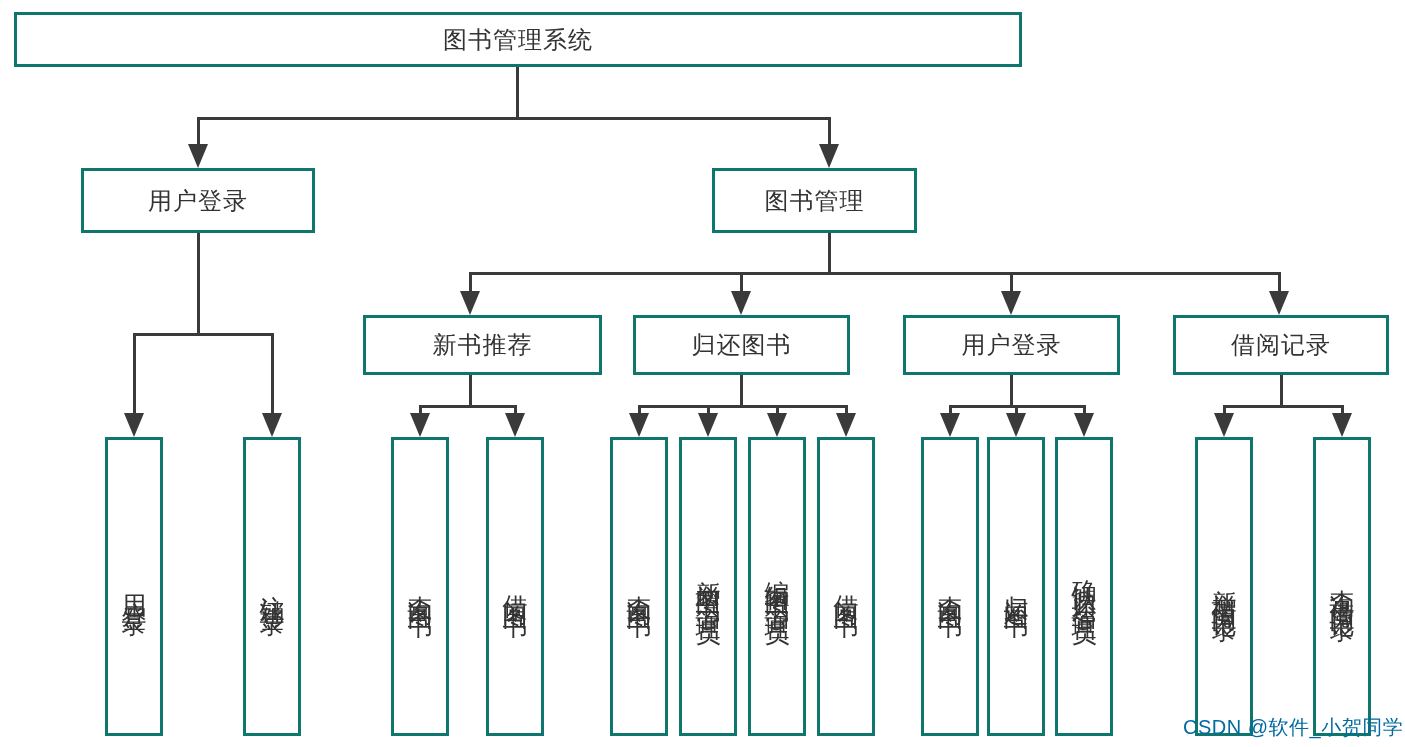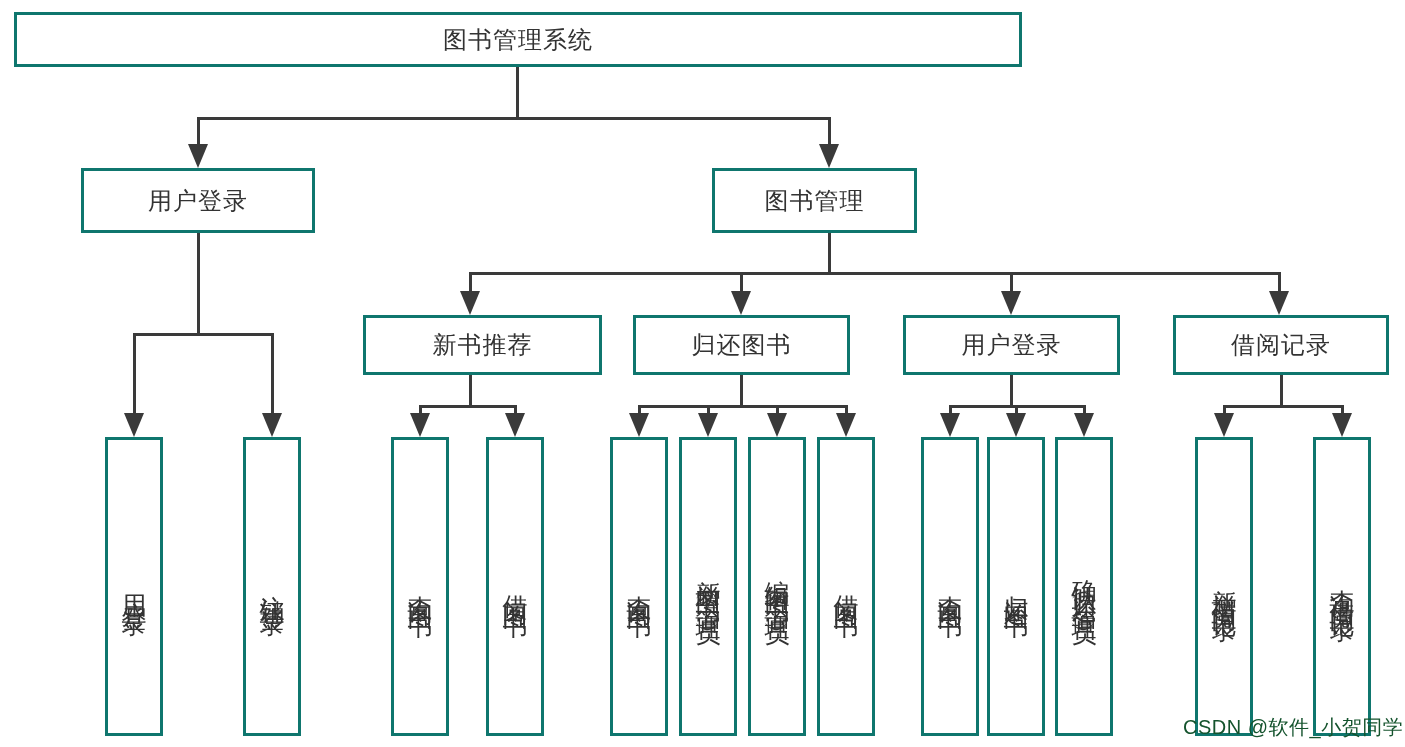--- a/index.html
+++ b/index.html
@@ -15,21 +15,21 @@
   .vbox{font-size:25px;}
   .vbox > span{writing-mode:vertical-rl;letter-spacing:6px;line-height:1;}
   .line{position:absolute;background:#3a3a3a;}
   .arrow{
     position:absolute;width:0;height:0;
     border-left:10px solid transparent;border-right:10px solid transparent;
     border-top:24px solid #3a3a3a;
   }
   .watermark{
     position:absolute;left:1183px;top:714px;z-index:10;
-    font-size:20px;letter-spacing:0.5px;color:#14532d;white-space:nowrap;
+    font-size:20px;letter-spacing:0.5px;color:#0369a1;white-space:nowrap;
   }
 </style>
 </head>
 <body>
 
 <div class="stage">
 
   <div class="box hbox" style="left:14px;top:12px;width:1008px;height:55px">
     <span>图书管理系统</span>
   </div>

